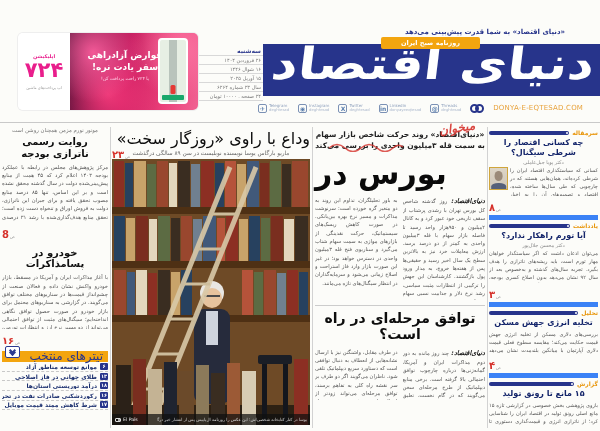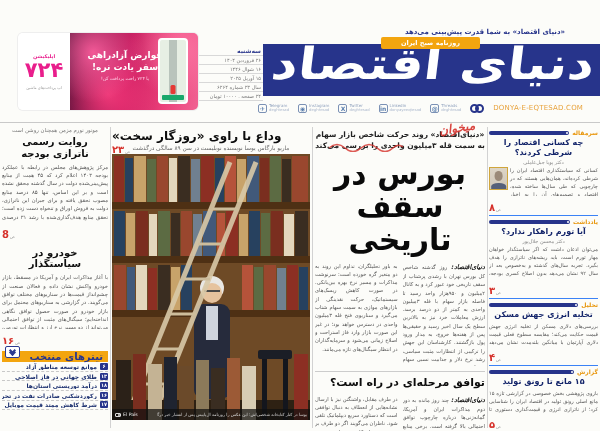--- a/index.html
+++ b/index.html
@@ -65,65 +65,65 @@
     border-radius:2px;display:flex;flex-direction:column;align-items:center;justify-content:center;z-index:2}
   .chevbox i{width:5px;height:5px;border:solid #2b3990;border-width:0 2px 2px 0;transform:rotate(45deg);display:block;margin-top:-3px}
   .chevbox i:first-child{margin-top:-1px}
 
   
   .leftcol{position:absolute;left:2px;top:127px;width:106px}
   .kicker{font-size:5.4px;color:#777;text-align:center}
   .lhead{font-size:10px;font-weight:bold;color:#101010;text-align:center;line-height:1.18;margin-top:3px}
   .leftcol .just{margin-top:3px}
   .picksbar{position:relative;background:#f3a50f;height:11px;margin-top:4px}
-  .picksbar .t{font-size:10px;font-weight:bold;color:#27348b;line-height:11px;padding-right:5px}
+  .picksbar .t{font-size:12px;font-weight:normal;color:#27348b;line-height:11px;padding-right:5px}
   .pick{display:flex;align-items:center;gap:3px;height:9.6px;border-bottom:1px dashed #c8c8c8}
   .pick .n{width:8px;height:7px;background:#27348b;color:#fff;font-size:5px;font-weight:bold;text-align:center;
     line-height:7px;border-radius:1px;flex:none}
   .pick .t{font-size:6px;font-weight:bold;color:#1a2e6e;white-space:nowrap;overflow:hidden}
 
   
   .rightcol{position:absolute;left:489px;top:127px;width:109px}
   .r-art{padding:2px 0 1px}
-  .r-art+.r-art,.club{border-top:1px solid #3b82f6}
+  .r-art+.r-art,.club{border-top:5px solid #3b82f6}
   .r-head{display:flex;align-items:center;gap:3px;margin-bottom:2px}
   .r-label{font-size:6px;font-weight:bold;color:#e8960c;flex:none}
   .r-bar{flex:1;height:4px;background:#27348b;border-radius:2px;position:relative}
   .r-bar::after{content:"";position:absolute;right:1px;top:1px;width:2px;height:2px;border-radius:50%;background:#fff}
   .r-title{font-size:8px;font-weight:bold;color:#15266b;text-align:center;line-height:1.25}
   .r-author{font-size:5px;color:#888;text-align:center;margin:1px 0}
   .r-art .just{font-size:5.1px}
   .headshot{float:left;width:19px;height:23px;margin:1px 2px 1px 0}
 
   
   .obit{position:absolute;left:112px;top:129px;width:198px}
-  .obit .t{font-size:12px;font-weight:bold;color:#0d0d0d;text-align:left}
+  .obit .t{font-size:16px;font-weight:normal;color:#0d0d0d;text-align:right}
   .obit .s{font-size:5.8px;color:#666;text-align:center;margin-top:2px;position:relative}
   .obit .s .pref{position:absolute;left:0;top:0;margin:0}
   .photo{margin-top:3px;height:266px;position:relative;overflow:hidden;background:#6e4a26}
   .photo svg{display:block;width:100%;height:100%}
   .cap{position:absolute;left:0;right:0;bottom:0;height:11px;background:rgba(15,15,15,.72);display:flex;
     align-items:center;justify-content:space-between;padding:0 3px;direction:ltr}
   .cap .cr{display:flex;align-items:center;gap:2px;color:#eee;font-size:4.6px}
   .cap .cam{width:6px;height:4px;border:1px solid #ddd;border-radius:1px;position:relative;flex:none}
   .cap .cam::after{content:"";position:absolute;left:1.5px;top:.5px;width:2px;height:2px;border-radius:50%;background:#ddd}
   .cap .cx{color:#ddd;font-size:4.2px;direction:rtl;white-space:nowrap;overflow:hidden;max-width:150px}
 
   
   .main{position:absolute;left:315px;top:129px;width:170px}
   .msub{position:relative;font-size:7.5px;font-weight:bold;color:#222;text-align:center;line-height:1.5}
   .rednote{position:absolute;right:10px;top:-10px;color:#d6322c;font-size:12px;font-weight:bold;font-style:italic;
     transform:rotate(-9deg);opacity:.9;z-index:2}
   .scribble{position:absolute;left:12px;top:13px;z-index:2;opacity:.8}
-  .mhead{font-size:30px;font-weight:bold;color:#0a0a0a;text-align:center;line-height:1.1;letter-spacing:-1px;margin-top:5px}
+  .mhead{font-size:30px;font-weight:bold;color:#0a0a0a;text-align:left;line-height:1.1;letter-spacing:-1px;margin-top:5px}
   .cols{display:flex;gap:5px;margin-top:6px}
   .cols .c{flex:1;font-size:5.2px;line-height:1.6;color:#555;text-align:justify;overflow:hidden}
   .lead{font-weight:bold;font-style:italic;color:#1b1b1b;font-size:6.5px}
   .mdiv{height:1px;background:#ccc;margin:5px 0 4px}
-  .h2{font-size:11px;font-weight:bold;color:#0d0d0d;}
+  .h2{font-size:14px;font-weight:bold;color:#0d0d0d;text-align:center}
 </style>
 </head>
 <body>
 
 <div id="paper">
 
   <div class="tagline">«دنیای اقتصاد» به شما قدرت پیش‌بینی می‌دهد</div>
 
   <div class="band">
     <span class="badge">روزنامه صبح ایران</span>
@@ -210,21 +210,21 @@
 
   <div class="leftcol">
     <div class="kicker">موتور تورم مزمن همچنان روشن است</div>
     <div class="lhead">
       <span>روایت رسمی</span><br><span>ناترازی بودجه</span>
     </div>
     <div class="just" style="max-height:60px">مرکز پژوهش‌های مجلس در رابطه با عملکرد بودجه ۱۴۰۳ اعلام کرد که ۴۵ همت از منابع پیش‌بینی‌شده دولت در سال گذشته محقق نشده است و بر این اساس، تنها ۸۵ درصد منابع مصوب تحقق یافته و برای جبران این ناترازی، دولت به فروش اوراق و تنخواه دست زده است؛ تحقق منابع هدف‌گذاری‌شده با رشد ۳۱ درصدی هزینه‌ها در سال ۱۴۰۴ همخوان نیست و موتور ناترازی همچنان روشن است.</div>
     <span class="pref"><b>8</b><i>ص</i></span>
 
     <div class="lhead" style="margin-top:6px">
-      <span>خودرو در</span><br><span>سیاستگذار</span>
+      <span>خودرو در</span><br><span>پسامذاکرات</span>
     </div>
     <div class="just" style="max-height:56px">با آغاز مذاکرات ایران و آمریکا در مسقط، بازار خودرو واکنش نشان داده و فعالان صنعت از چشم‌انداز قیمت‌ها در سناریوهای مختلف توافق می‌گویند. در گزارشی به سناریوهای محتمل برای بازار خودرو در صورت حصول توافق نگاهی انداخته‌ایم؛ سیگنال‌های مثبت از توافق احتمالی می‌تواند از دو مسیر نرخ ارز و انتظارات تورمی، حباب قیمتی خودروهای داخلی و وارداتی را تخلیه کند و بررسی‌ها نشان می‌دهد کف قیمت‌ها پایین‌تر از سطوح فعلی خواهد بود.</div>
     <span class="pref"><b>۱۶</b><i>ص</i></span>
 
     <div class="picksbar">
       <span class="chevbox">
           <i></i>
           <i></i>
         </span>
       <div class="t">تیترهای منتخب</div>
@@ -367,21 +367,21 @@
 
   <div class="main">
     <div class="msub">
       <span class="rednote">میخوان</span>
       <svg class="scribble" width="78" height="10" aria-hidden="true">
         <path d="M2,6 q8,-7 16,0 q8,7 16,0 q8,-7 16,0 q8,7 16,0 q5,-5 10,-1" stroke="#d6322c" stroke-width="1.6" fill="none"></path>
       </svg>
       <span>«دنیای‌اقتصاد» روند حرکت شاخص بازار سهام به سمت قله ۳میلیون واحدی را بررسی می‌کند</span>
     </div>
     <div class="mhead">
-      <span>بورس در</span><br><span>سقف تاریخی</span>
+      <span>بورس در</span><br>
     </div>
     <div class="cols">
       <div class="c" style="max-height:104px"><span class="lead">دنیای‌اقتصاد:</span> <span>روز گذشته شاخص کل بورس تهران با رشدی پرشتاب از سقف تاریخی خود عبور کرد و به کانال ۲میلیون و ۹۵۰هزار واحد رسید تا فاصله بازار سهام با قله ۳میلیون واحدی به کمتر از دو درصد برسد. ارزش معاملات خرد نیز به بالاترین سطح یک سال اخیر رسید و حقیقی‌ها پس از هفته‌ها خروج، به مدار ورود پول بازگشتند. کارشناسان این جهش را ترکیبی از انتظارات مثبت سیاسی، رشد نرخ دلار و جذابیت نسبی سهام می‌دانند.</span></div>
       <div class="c" style="max-height:104px">به باور تحلیلگران، تداوم این روند به دو متغیر گره خورده است: سرنوشت مذاکرات و مسیر نرخ بهره بین‌بانکی. در صورت کاهش ریسک‌های سیستماتیک، حرکت نقدینگی از بازارهای موازی به سمت سهام شتاب می‌گیرد و سناریوی فتح قله ۳میلیون واحدی در دسترس خواهد بود؛ در غیر این صورت بازار وارد فاز استراحت و اصلاح زمانی می‌شود و سرمایه‌گذاران در انتظار سیگنال‌های تازه می‌مانند.</div>
     </div>
     <div class="mdiv"></div>
     <div class="h2">توافق مرحله‌ای در راه است؟</div>
     <div class="cols">
       <div class="c" style="max-height:52px"><span class="lead">دنیای‌اقتصاد:</span> <span>چند روز مانده به دور دوم مذاکرات ایران و آمریکا، گمانه‌زنی‌ها درباره چارچوب توافق احتمالی بالا گرفته است. برخی منابع دیپلماتیک از طرح مرحله‌ای سخن می‌گویند که در گام نخست، تعلیق بخشی از غنی‌سازی در برابر آزادسازی منابع ارزی را در بر می‌گیرد.</span></div>
       <div class="c" style="max-height:52px">در طرف مقابل، واشنگتن نیز با ارسال نشانه‌هایی از انعطاف به دنبال توافقی است که دستاورد سریع دیپلماتیک تلقی شود. ناظران می‌گویند اگر دو طرف بر سر نقشه راه کلی به تفاهم برسند، توافق مرحله‌ای می‌تواند زودتر از انتظار نهایی شود؛ هرچند مسیر پر از ریسک است.</div>
@@ -389,21 +389,21 @@
 
   </div>
 
   <div class="rightcol">
 
     <div class="r-art">
       <div class="r-head">
           <span class="r-label">سرمقاله</span>
           <span class="r-bar"></span>
         </div>
-      <div class="r-title">چه کسانی اقتصاد را شرطی کردند؟</div>
+      <div class="r-title">چه کسانی اقتصاد را شرطی سیگنال؟</div>
       <div class="r-author">دکتر پویا جبل‌عاملی</div>
       <div class="just" style="max-height:30px"><span class="face headshot"></span><span>کسانی که سیاستگذاری اقتصاد ایران را شرطی کرده‌اند، همان‌هایی هستند که در چارچوبی که طی سال‌ها ساخته شده، اقتصاد و تصمیم‌های آن را به اخبار سیاسی و تحریم گره زده‌اند و ارزش پول ملی را تابع آن کرده‌اند.</span></div>
       <span class="pref"><b>۸</b><i>ص</i></span>
     </div>
 
     <div class="r-art">
       <div class="r-head">
           <span class="r-label">یادداشت</span>
           <span class="r-bar"></span>
         </div>

